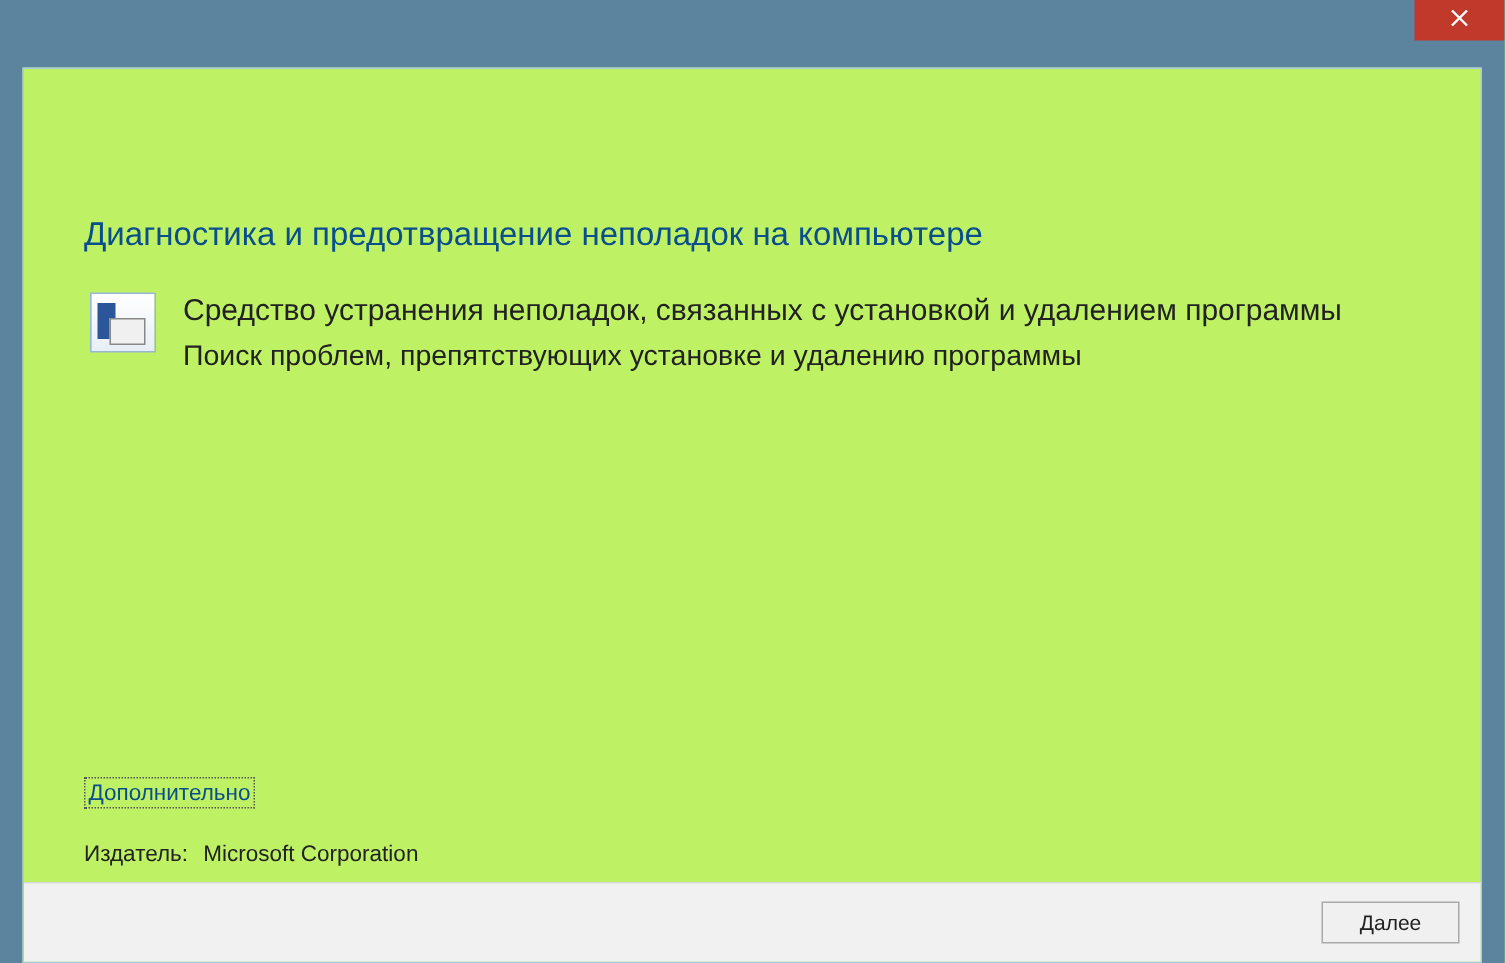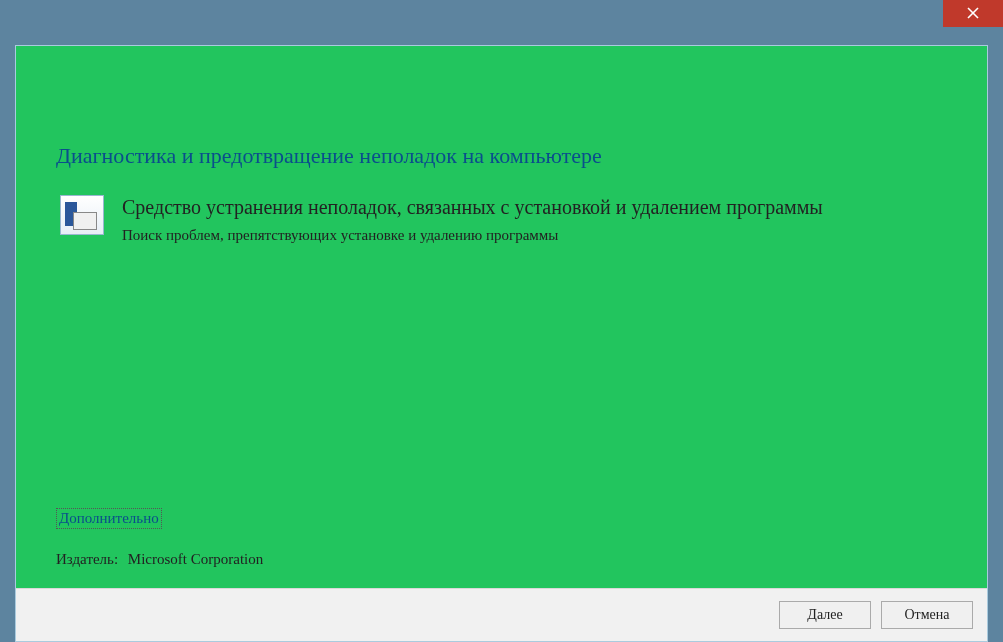--- a/index.html
+++ b/index.html
@@ -28,25 +28,24 @@
     justify-content: center;
     font-size: 16px;
     cursor: pointer;
   }
   .wizard-frame {
     position: absolute;
     left: 15px;
     top: 45px;
     right: 15px;
     bottom: 0;
-    background: #22c55e;
+    background: #bef264;
     border: 1px solid #aacbde;
     display: flex;
     flex-direction: column;
-    font-family: Liberation Serif, serif;
   }
   .header {
     position: absolute;
     left: 15px;
     top: 40px;
     right: 15px;
     height: 65px;
     background: transparent;
     display: flex;
     align-items: center;
@@ -136,39 +135,38 @@
   }
   .item-text { flex: 1; }
   .item-title {
     color: #222;
     font-size: 20px;
     font-weight: 400;
     line-height: 1.4;
   }
   .item-desc {
     color: #222;
-    font-size: 15px;
+    font-size: 19px;
     margin-top: 6px;
   }
   .spacer { flex: 1; }
   .advanced-link {
     display: inline-block;
     color: #0a4e8c;
     font-size: 15px;
     border: 1px dotted #555;
     padding: 1px 2px;
     margin-bottom: 22px;
     cursor: pointer;
     align-self: flex-start;
     text-align: right;
   }
   .publisher {
     font-size: 15px;
     color: #222;
-    margin-bottom: 10px;
   }
   .publisher span.value { margin-left: 6px; }
   .privacy-link {
     color: #0a4e8c;
     font-size: 15px;
     cursor: pointer;
     margin-bottom: 8px;
     display: inline-block;
     align-self: flex-start;
   }
@@ -252,17 +250,16 @@
         <span class="value">Microsoft Corporation</span>
       </div>
 
     </div>
 
     <div class="footer">
       <button class="btn">
         <span class="mnemonic">Д</span>
           <span>алее</span>
       </button>
-      <button class="btn">Отмена</button>
     </div>
 
   </div>
 </div>
 
 </body></html>

